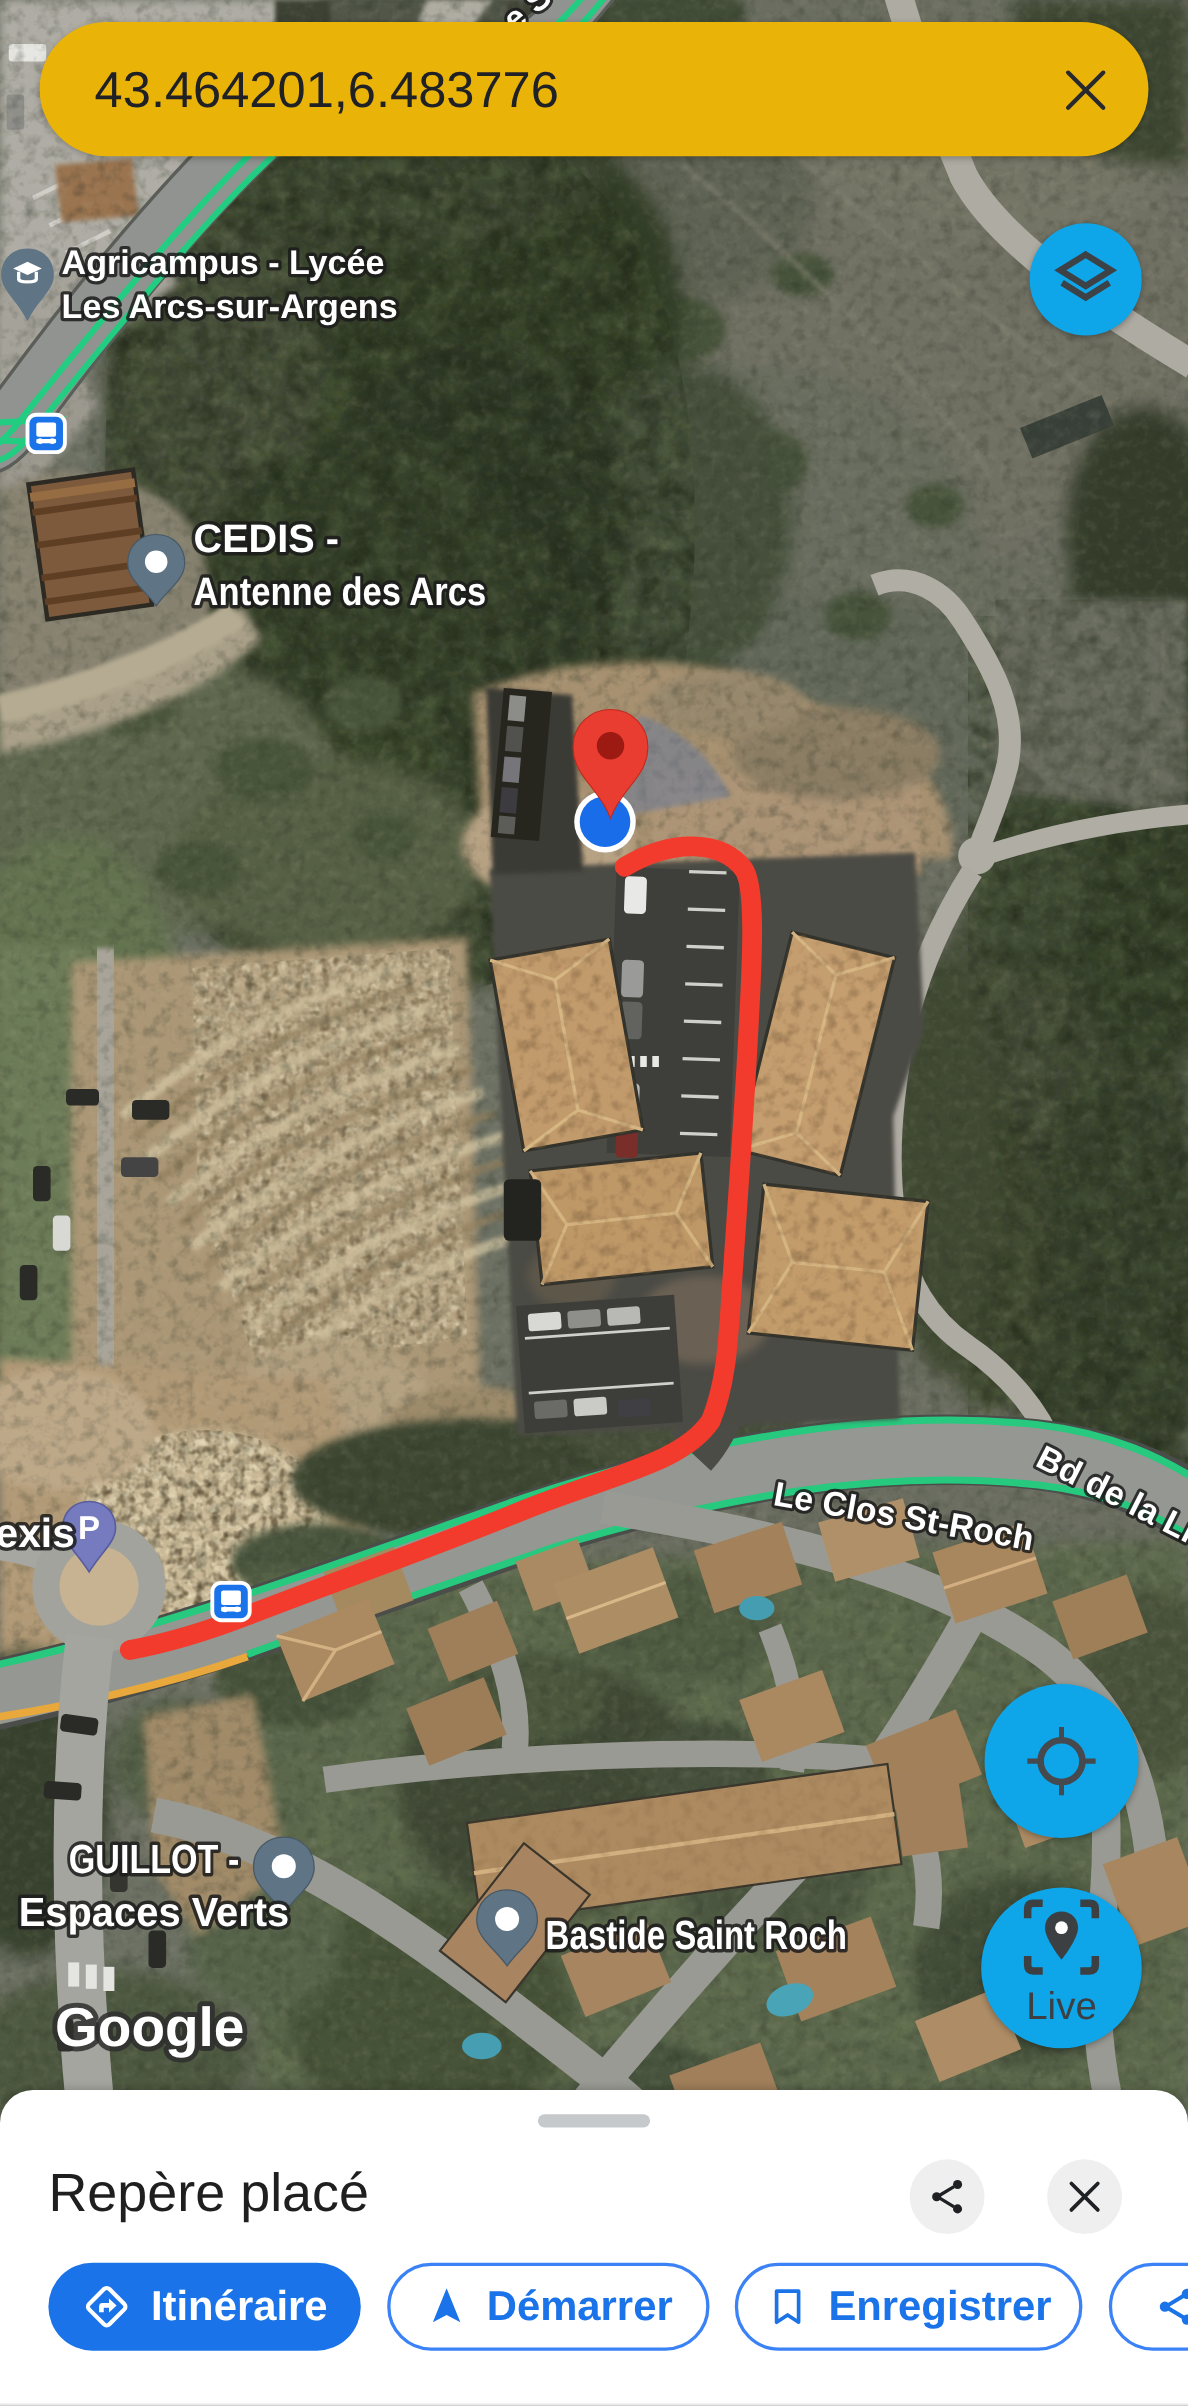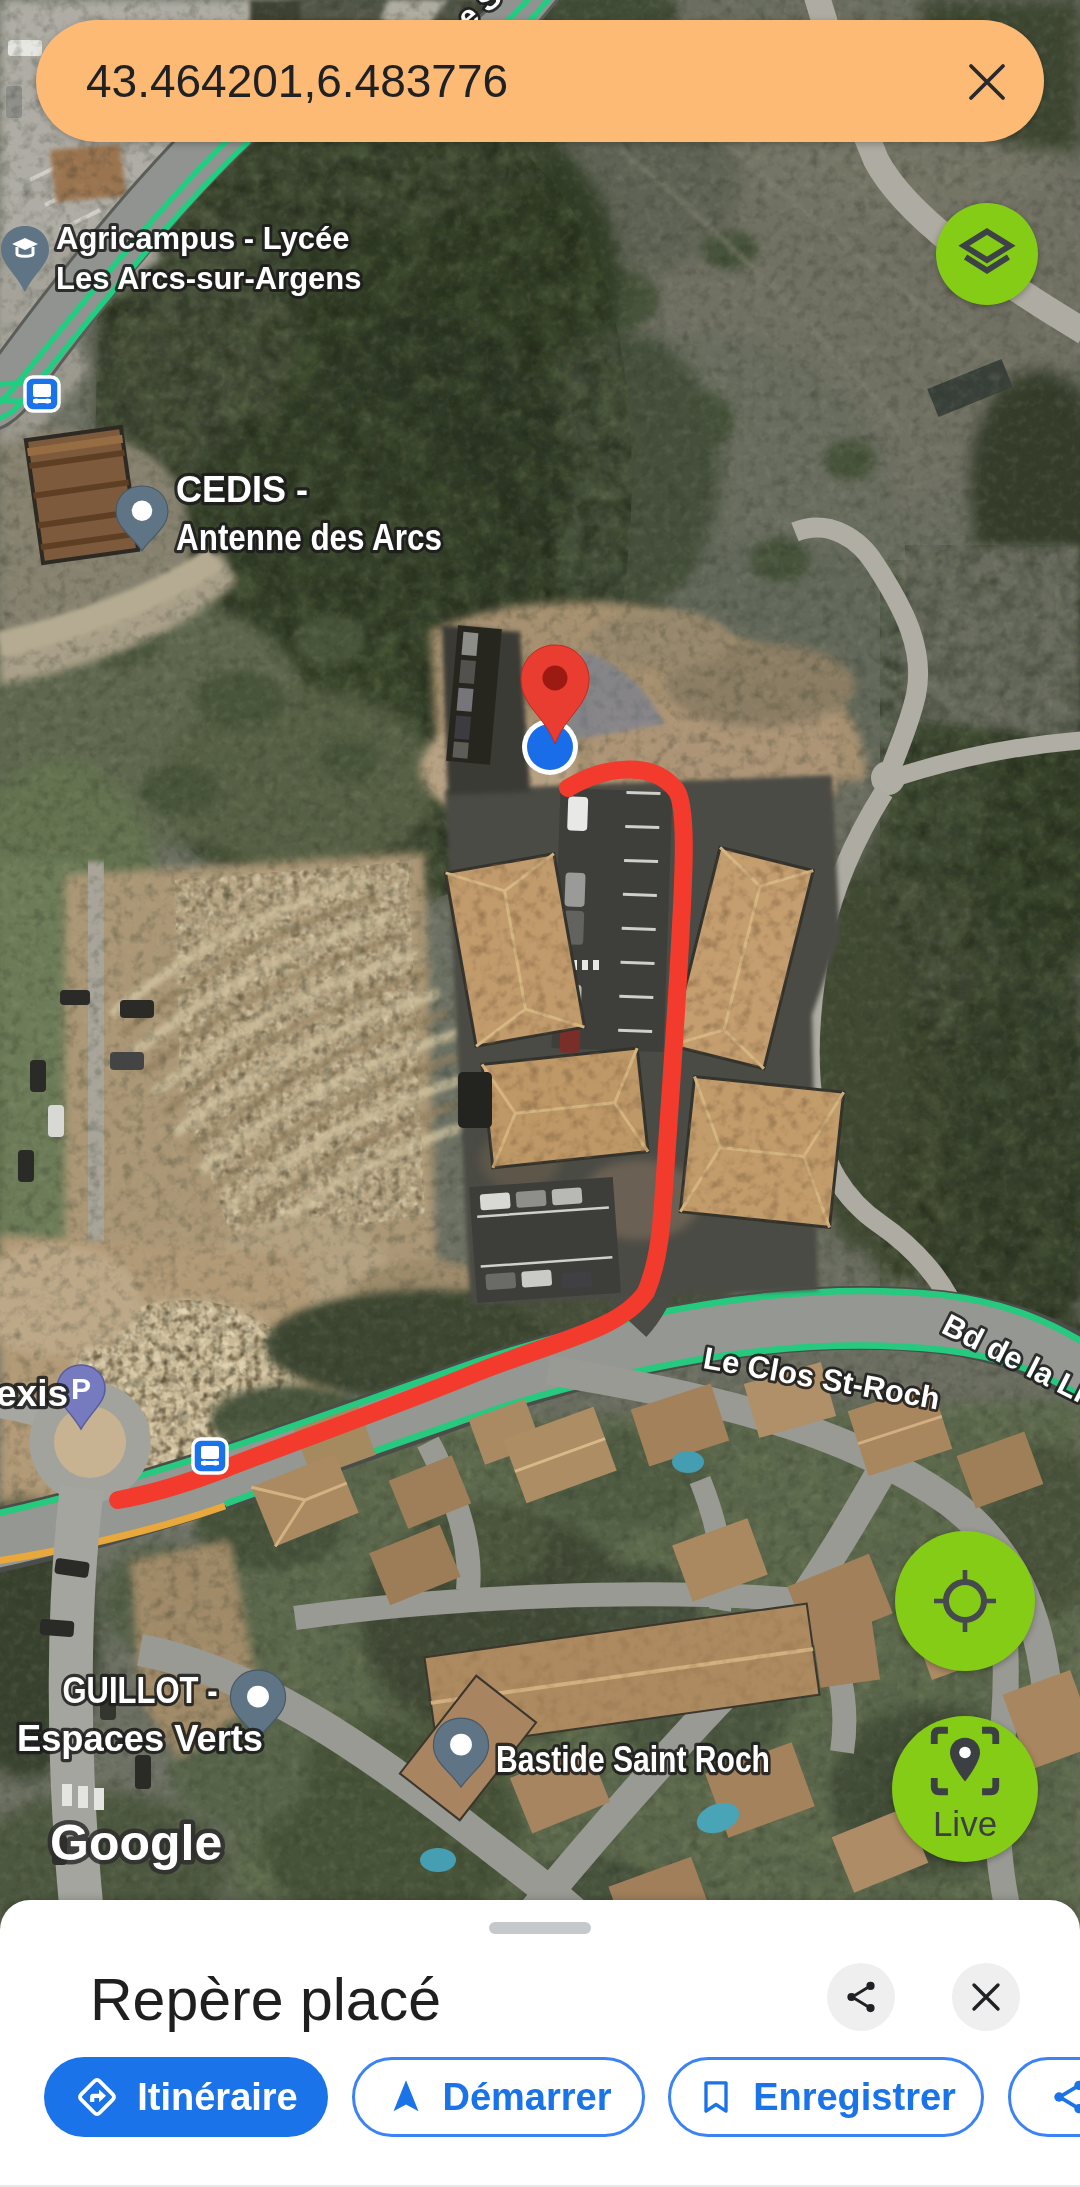--- a/index.html
+++ b/index.html
@@ -1,27 +1,27 @@
 <!DOCTYPE html>
 <html><head>
 <meta charset="utf-8">
 <style>
   html,body{margin:0;padding:0;}
   body{width:1080px;height:2187px;overflow:hidden;position:relative;background:#6f7365;
        font-family:"Liberation Sans",sans-serif;}
   #map{position:absolute;left:0;top:0;width:1080px;height:1940px;}
-  .btn-circle{position:absolute;background:#84cc16;border-radius:50%;
+  .btn-circle{position:absolute;background:#0ea5e9;border-radius:50%;
       box-shadow:0 2px 6px rgba(0,0,0,.3);display:flex;align-items:center;justify-content:center;}
-  #searchbar{position:absolute;left:36px;top:20px;width:1008px;height:122px;background:#fdba74;
+  #searchbar{position:absolute;left:36px;top:20px;width:1008px;height:122px;background:#eab308;
       border-radius:61px;box-shadow:0 2px 7px rgba(0,0,0,.25);}
   #searchbar .q{position:absolute;left:50px;top:0;line-height:122px;font-size:46px;color:#202124;}
   #sheet{position:absolute;left:0;top:1900px;width:1080px;height:287px;background:#fff;
       border-radius:30px 30px 0 0;box-shadow:0 -1px 8px rgba(0,0,0,.18);}
   #handle{position:absolute;left:489px;top:22px;width:102px;height:12px;border-radius:6px;background:#c6c9cc;}
-  #sheet .title{position:absolute;left:44px;top:66px;font-size:59px;color:#1f1f1f;margin-left:46px;}
+  #sheet .title{position:absolute;left:44px;top:66px;font-size:49px;color:#1f1f1f;}
   .graycirc{position:absolute;width:68px;height:68px;border-radius:50%;background:#efeff0;
       display:flex;align-items:center;justify-content:center;}
   .pill{position:absolute;top:157px;height:80px;border-radius:54px;box-sizing:border-box;
       display:flex;align-items:center;justify-content:center;gap:17px;font-size:38px;font-weight:bold;}
   .pill.outline{border:3px solid #3b82f6;background:#fff;color:#1a73e8;}
 </style>
 </head>
 <body>
 <div id="map">
 <svg width="1080" height="1940" viewBox="0 0 1080 1940">

